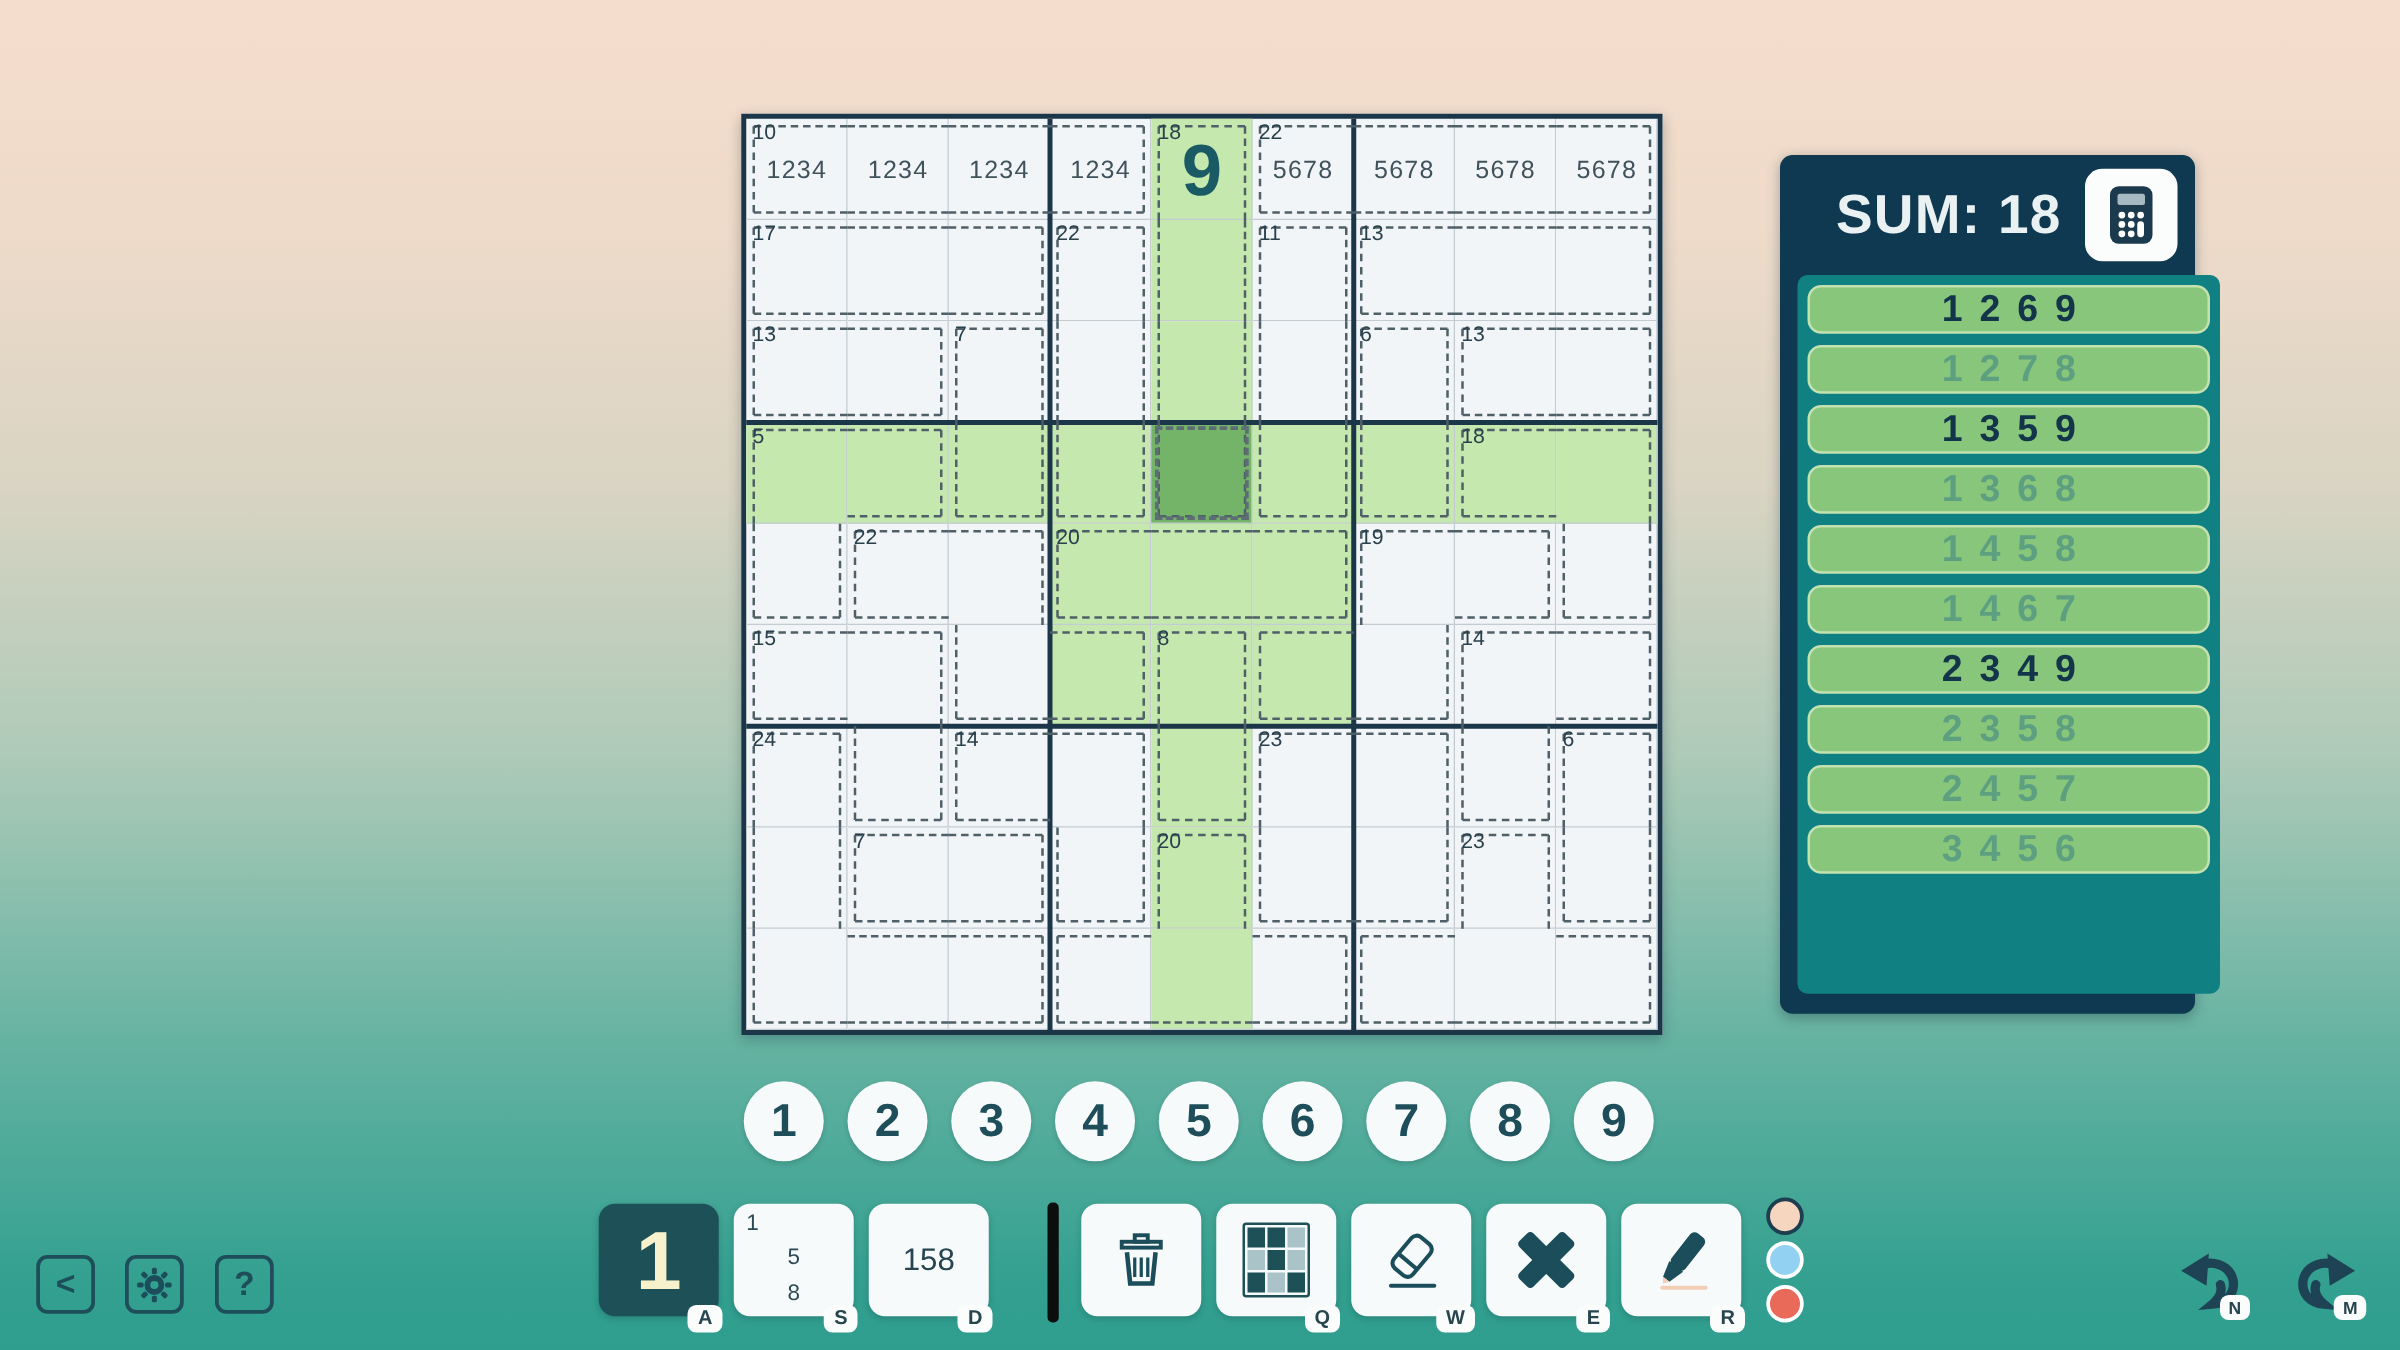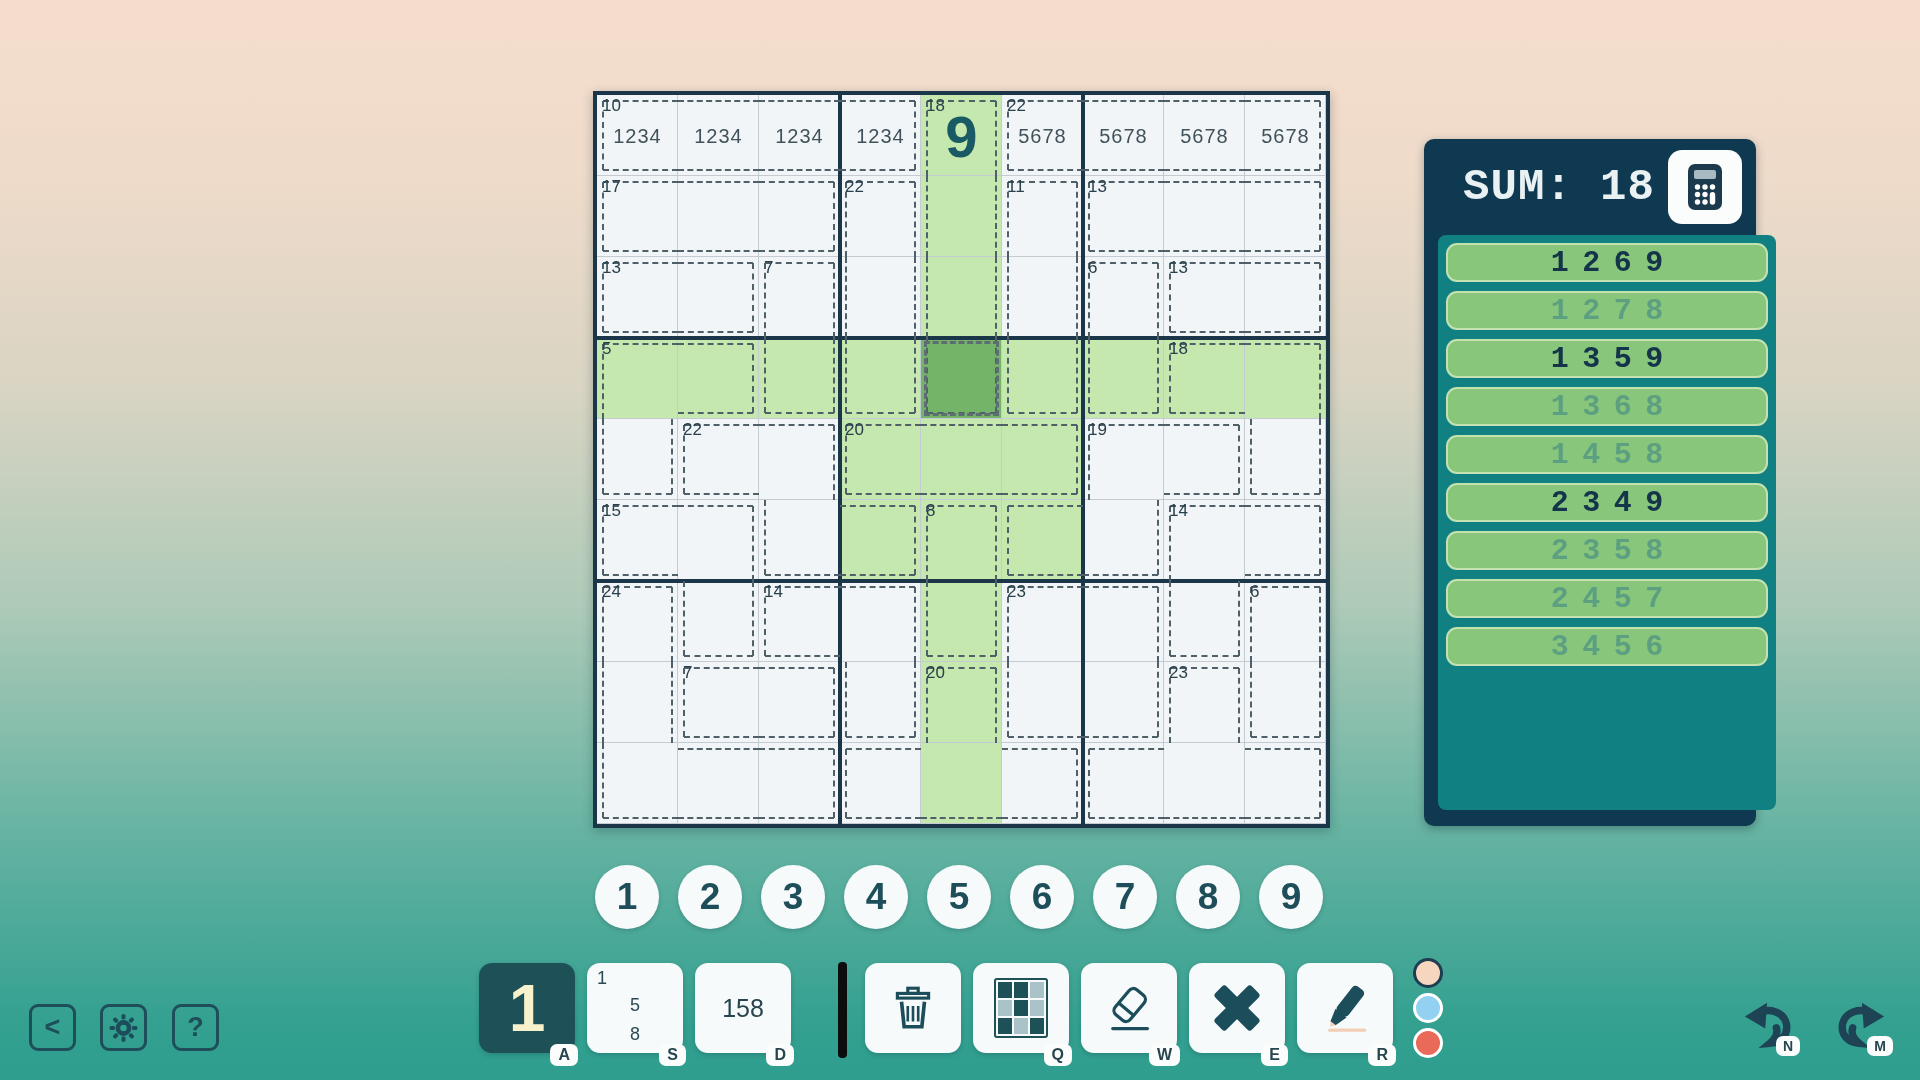--- a/index.html
+++ b/index.html
@@ -14,22 +14,22 @@
   .cell.sel{background:#74b469;}
   .boxline{position:absolute;background:#1b3648;z-index:2;}
   .dashseg{position:absolute;z-index:3;}
   .dash-h{border-top:2px dashed #4f6068;height:0;}
   .dash-v{border-left:2px dashed #4f6068;width:0;}
   .cage-sum{position:absolute;z-index:6;font-size:17px;color:#29414c;}
   .marks{position:absolute;z-index:4;width:81px;text-align:center;font-size:20px;letter-spacing:1px;color:#40525b;}
   .bigval{position:absolute;z-index:4;width:81px;text-align:center;font-size:58px;font-weight:bold;color:#1a5a64;}
   .selbox{position:absolute;z-index:5;border:3px dashed #5e6d74;}
   
-  #sum-panel{position:absolute;left:1424px;top:139px;width:332px;height:687px;background:#0f3950;
-    border-radius:10px;box-shadow:0 3px 10px rgba(15,45,55,.35);font-family:Liberation Mono, monospace;}
+  #sum-panel{position:absolute;left:1424px;top:124px;width:332px;height:687px;background:#0f3950;
+    border-radius:10px;box-shadow:0 3px 10px rgba(15,45,55,.35);}
   .panel-head{position:absolute;left:0;top:0;width:100%;height:96px;display:flex;align-items:center;}
   .panel-title{flex:1;text-align:center;color:#eaf1f3;font-size:44px;font-weight:bold;letter-spacing:1px;padding-left:26px;}
   .calc{position:relative;width:74px;height:74px;background:#fbfdfd;border:none;border-radius:14px;margin-right:14px;
     display:flex;align-items:center;justify-content:center;cursor:pointer;}
   .panel-body{position:absolute;left:14px;top:96px;width:338px;height:575px;background:#108083;border-radius:8px;padding-top:8px;box-sizing:border-box;}
   .pill{width:322px;height:39px;margin:0 auto 9px auto;background:#87c67b;border:2px solid #c3e2b0;border-radius:11px;
     box-sizing:border-box;display:flex;align-items:center;justify-content:center;
     font-size:30px;font-weight:bold;letter-spacing:.45em;text-indent:.45em;color:#14344a;cursor:pointer;}
   .pill.muted{color:#5da081;}
   
@@ -423,20 +423,21 @@
           <rect x="24.8" y="30" width="5.4" height="12.7" rx="2.7" fill="#fff"></rect>
         </svg>
       </button>
     </div>
     <div class="panel-body" id="combo-list">
         <div class="pill">1269</div>
         <div class="pill muted">1278</div>
         <div class="pill">1359</div>
         <div class="pill muted">1368</div>
         <div class="pill muted">1458</div>
+        <div class="pill muted">1467</div>
         <div class="pill">2349</div>
         <div class="pill muted">2358</div>
         <div class="pill muted">2457</div>
         <div class="pill muted">3456</div>
       </div>
   </aside>
 
   <div id="numpad">
       <button class="numcircle" style="left: 595px;">1</button>
       <button class="numcircle" style="left: 678px;">2</button>

